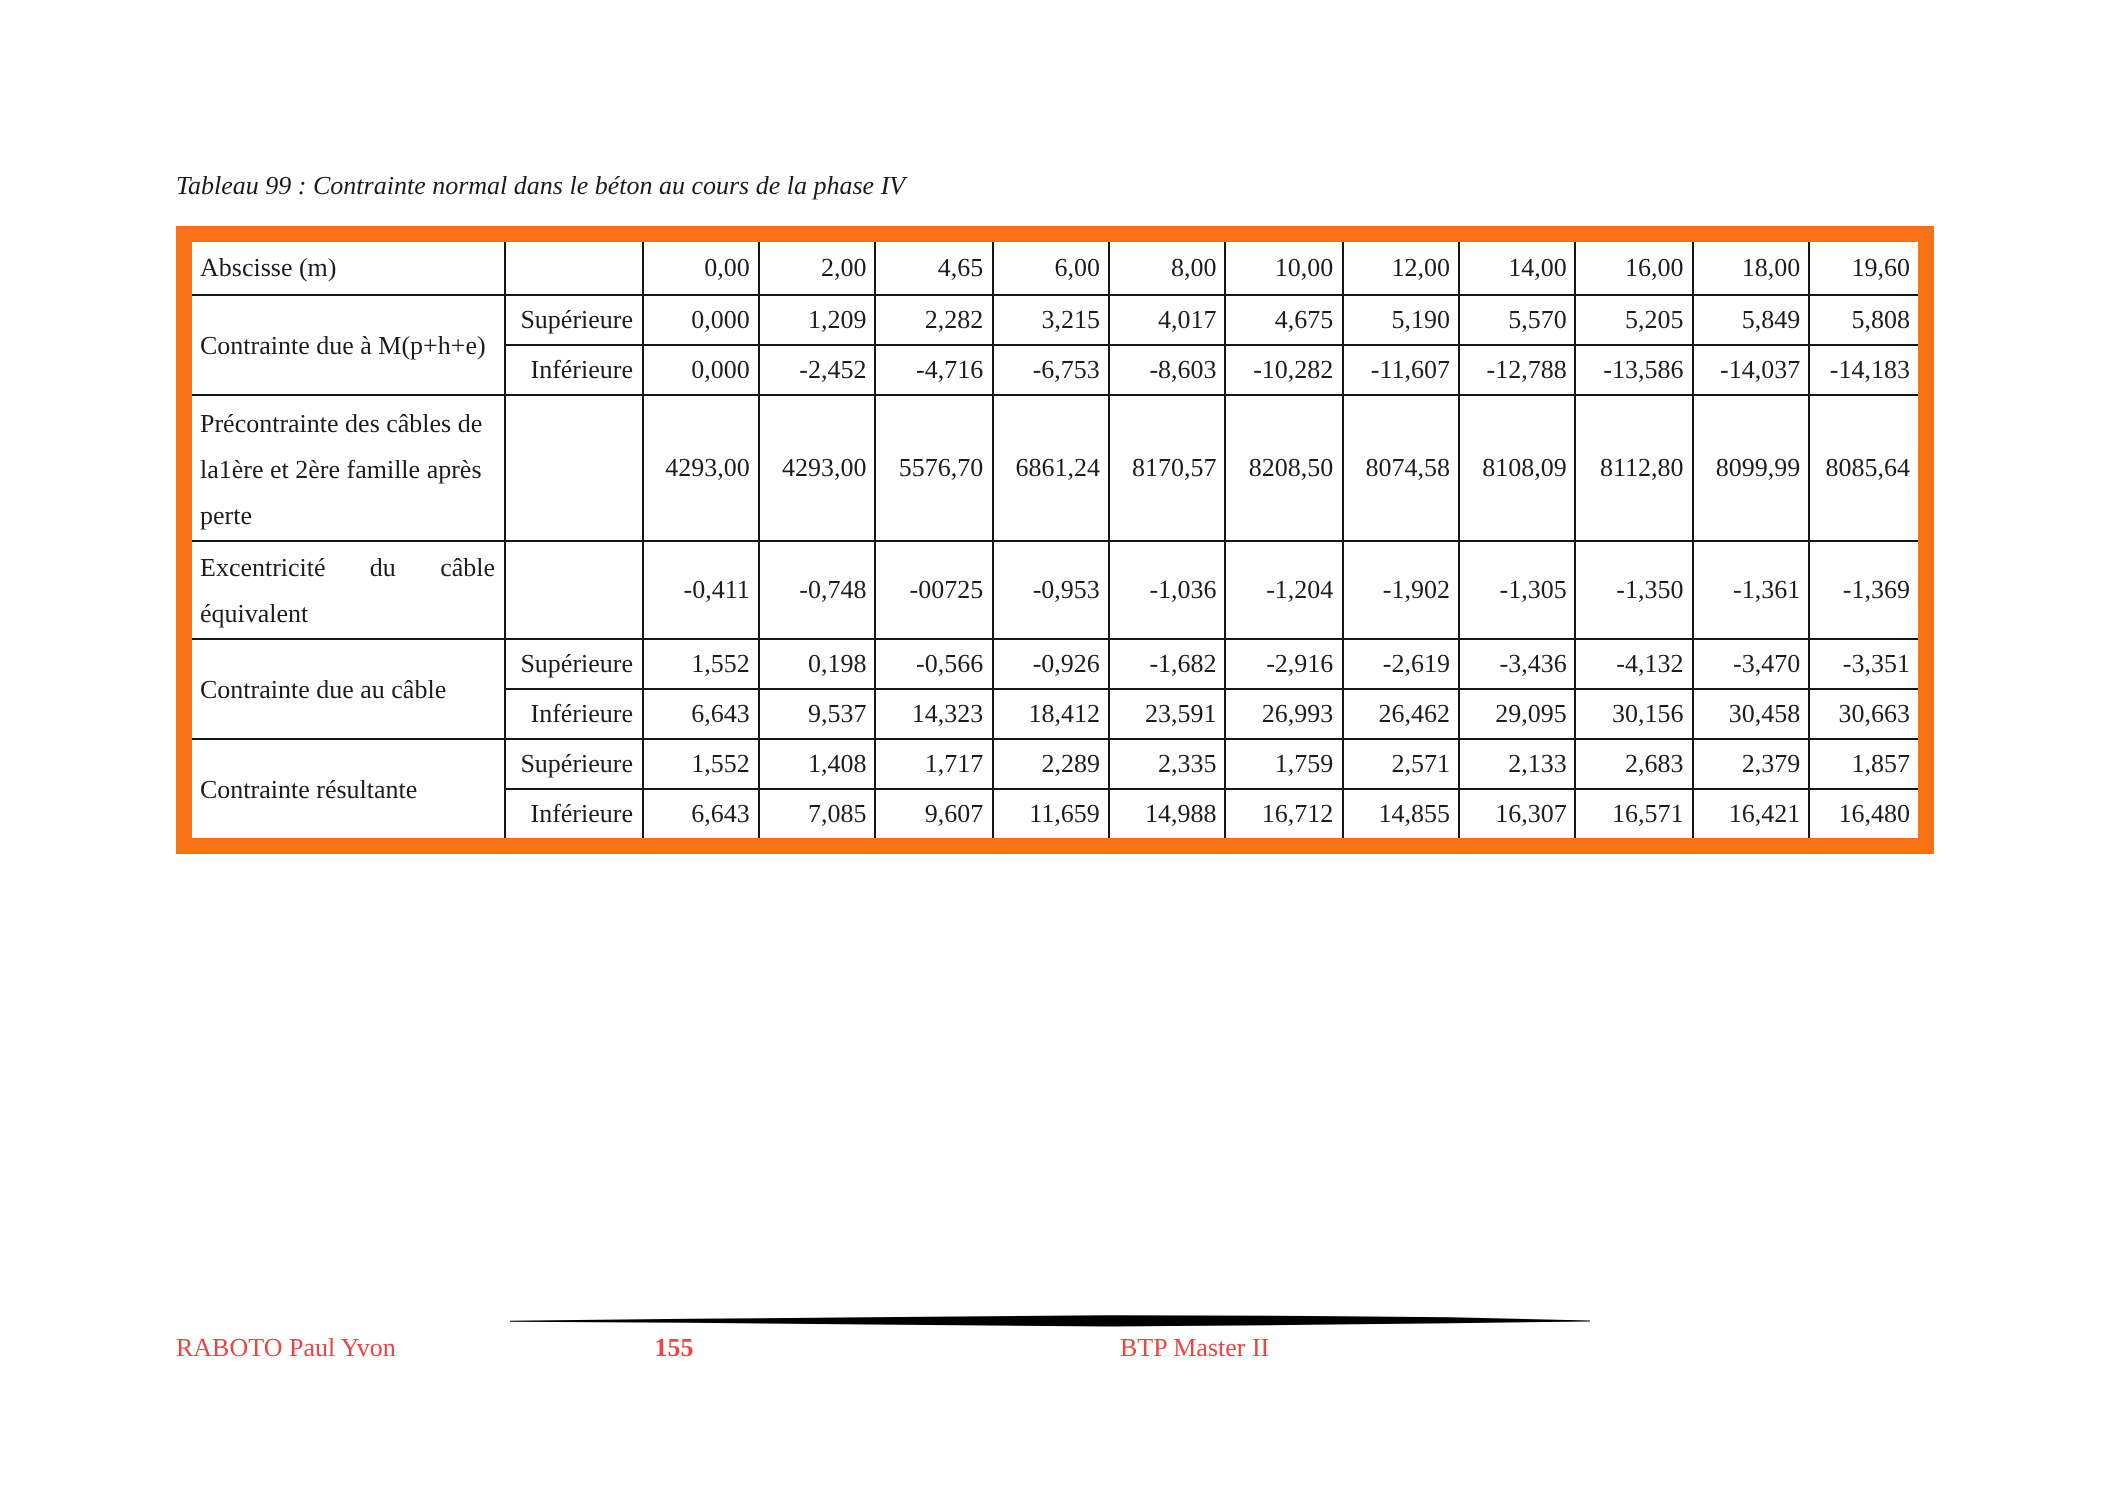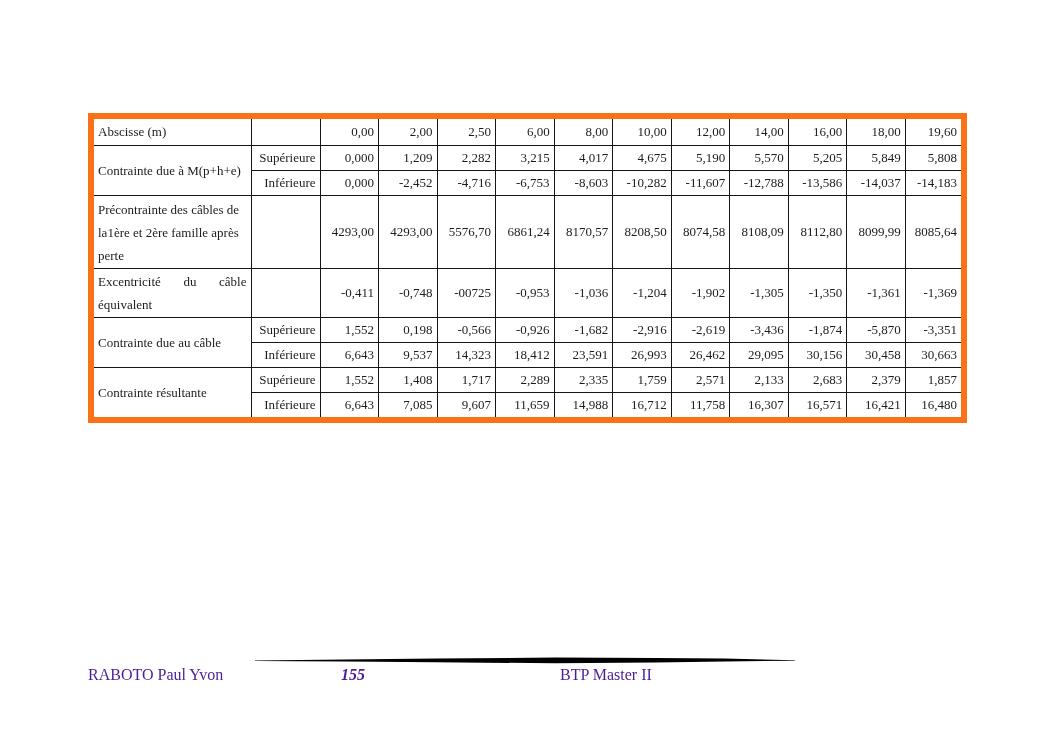--- a/index.html
+++ b/index.html
@@ -21,21 +21,21 @@
     white-space: nowrap;
     color: #1a1a1a;
   }
 
   table.tbl {
     position: absolute;
     left: 88px; top: 113px;
     width: 879px;
     border-collapse: collapse;
     table-layout: fixed;
-    border: 6px solid #f97316;
+    border: 8px solid #f97316;
     font-size: 13px;
     color: #1c1c1c;
   }
   table.tbl td {
     border: 1px solid #161616;
     padding: 1px 4px;
     overflow: hidden;
     vertical-align: middle;
   }
   td.lbl  { text-align: left; }
@@ -55,33 +55,34 @@
   td.lbl-just { text-align: justify; }
 
   .footer-line {
     position: absolute;
     left: 255px; top: 657px;
     width: 540px; height: 8px;
   }
   .footer-text {
     position: absolute;
     top: 666px;
-    font-size: 16px;
+    font-size: 13px;
     white-space: nowrap;
-    color: #4c1d95;
+    color: #ef4444;
   }
   .f-author { left: 88px; }
-  .f-page   { left: 330px; width: 46px; text-align: center; font-weight: bold; font-style: italic; }
+  .f-page   { left: 314px; width: 46px; text-align: center; font-weight: bold; }
   .f-prog   { left: 560px; }
 </style>
 </head>
 <body>
 
 <div class="page">
 
+  <div class="caption">Tableau 99 : Contrainte normal dans le béton au cours de la phase IV</div>
 
   <table class="tbl">
     <colgroup>
       <col style="width:160px">
       <col style="width:69px">
       <col>
         <col>
         <col>
         <col>
         <col>
@@ -91,21 +92,21 @@
         <col>
         <col>
         <col>
     </colgroup>
     <tbody>
       <tr class="r-head">
         <td class="lbl">Abscisse (m)</td>
         <td class="sub"></td>
       <td class="num">0,00</td>
           <td class="num">2,00</td>
-          <td class="num">2,50</td>
+          <td class="num">4,65</td>
           <td class="num">6,00</td>
           <td class="num">8,00</td>
           <td class="num">10,00</td>
           <td class="num">12,00</td>
           <td class="num">14,00</td>
           <td class="num">16,00</td>
           <td class="num">18,00</td>
           <td class="num">19,60</td>
         </tr>
 
@@ -175,22 +176,22 @@
         <td class="lbl" rowspan="2">Contrainte due au câble</td>
         <td class="sub">Supérieure</td>
       <td class="num">1,552</td>
           <td class="num">0,198</td>
           <td class="num">-0,566</td>
           <td class="num">-0,926</td>
           <td class="num">-1,682</td>
           <td class="num">-2,916</td>
           <td class="num">-2,619</td>
           <td class="num">-3,436</td>
-          <td class="num">-1,874</td>
-          <td class="num">-5,870</td>
+          <td class="num">-4,132</td>
+          <td class="num">-3,470</td>
           <td class="num">-3,351</td>
         </tr>
       <tr class="r-std">
         <td class="sub">Inférieure</td>
       <td class="num">6,643</td>
           <td class="num">9,537</td>
           <td class="num">14,323</td>
           <td class="num">18,412</td>
           <td class="num">23,591</td>
           <td class="num">26,993</td>
@@ -217,21 +218,21 @@
           <td class="num">1,857</td>
         </tr>
       <tr class="r-std">
         <td class="sub">Inférieure</td>
       <td class="num">6,643</td>
           <td class="num">7,085</td>
           <td class="num">9,607</td>
           <td class="num">11,659</td>
           <td class="num">14,988</td>
           <td class="num">16,712</td>
-          <td class="num">11,758</td>
+          <td class="num">14,855</td>
           <td class="num">16,307</td>
           <td class="num">16,571</td>
           <td class="num">16,421</td>
           <td class="num">16,480</td>
         </tr>
     </tbody>
   </table>
 
   <svg class="footer-line" viewBox="0 0 540 8" preserveAspectRatio="none">
     <polygon fill="#000000" points="0,3.4 90,2.4 180,1.6 300,0.6 400,1.0 470,1.6 540,3.2 540,3.7 470,4.6 400,5.4 300,6.3 180,5.2 90,4.4 0,3.9"></polygon>

